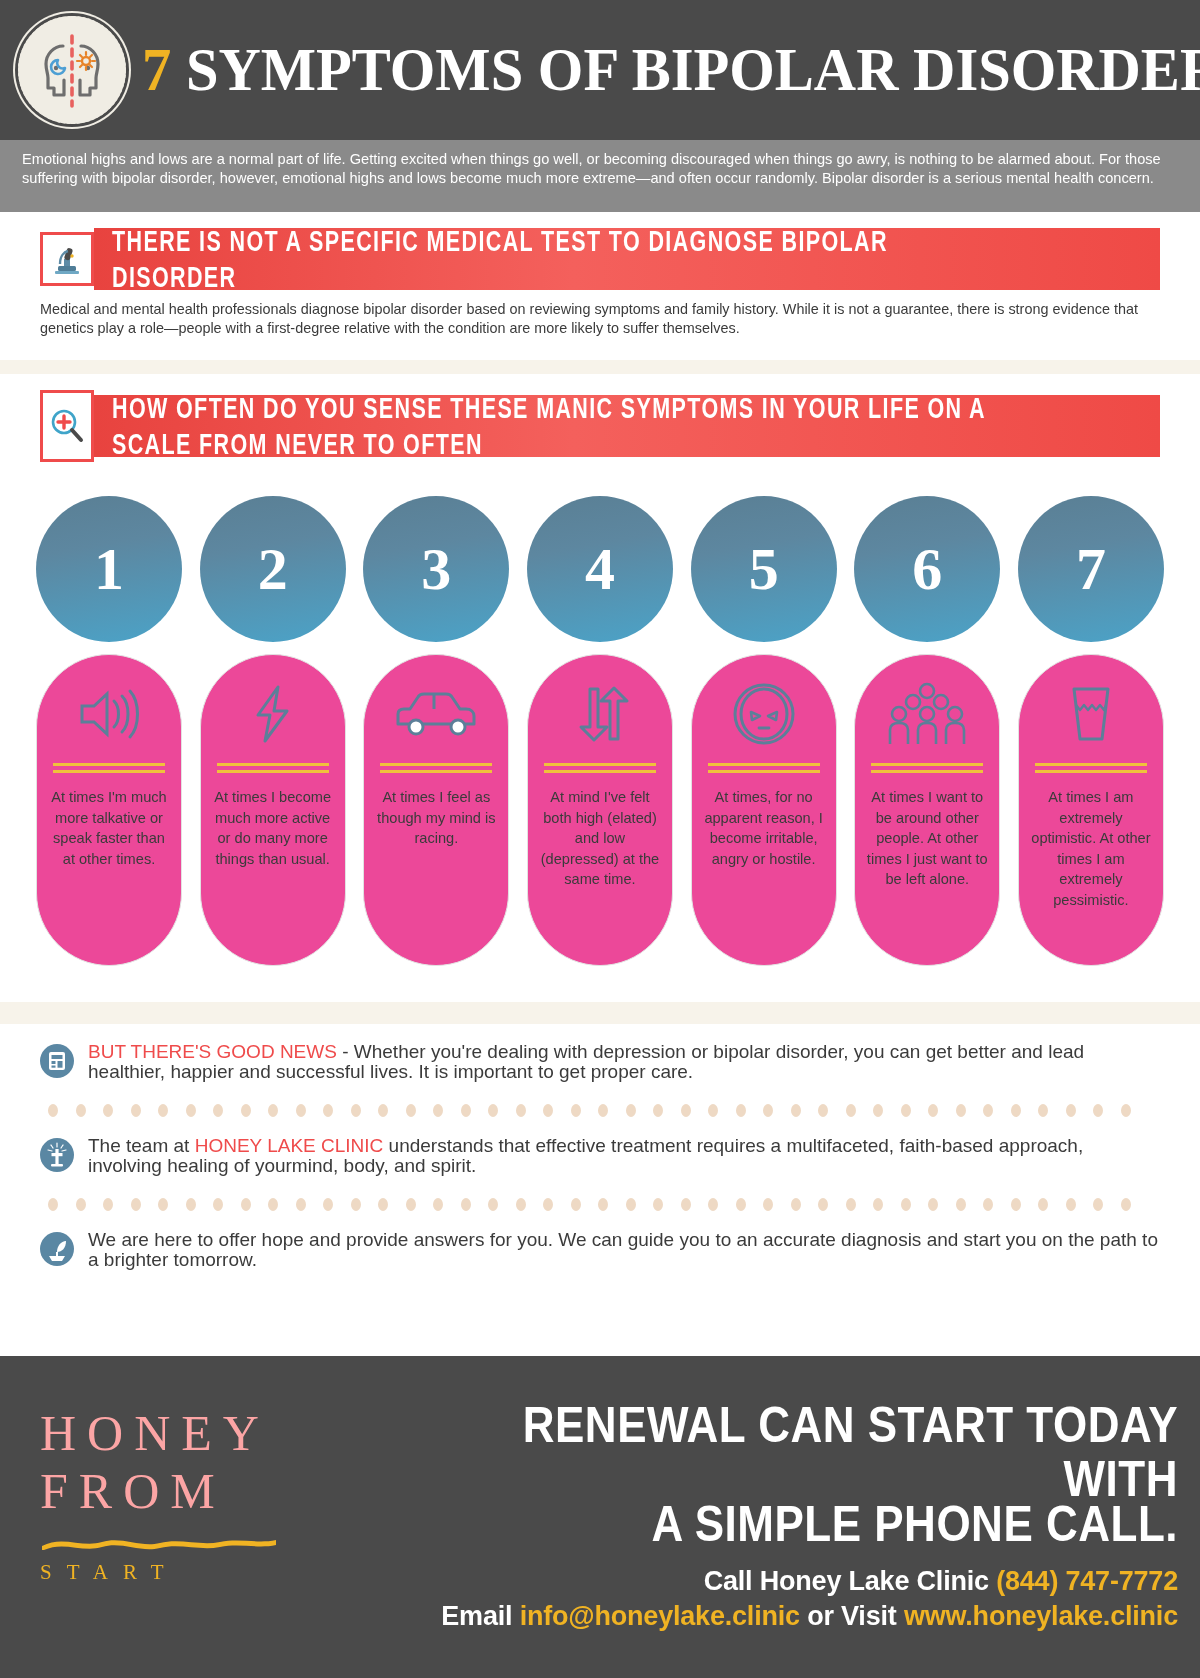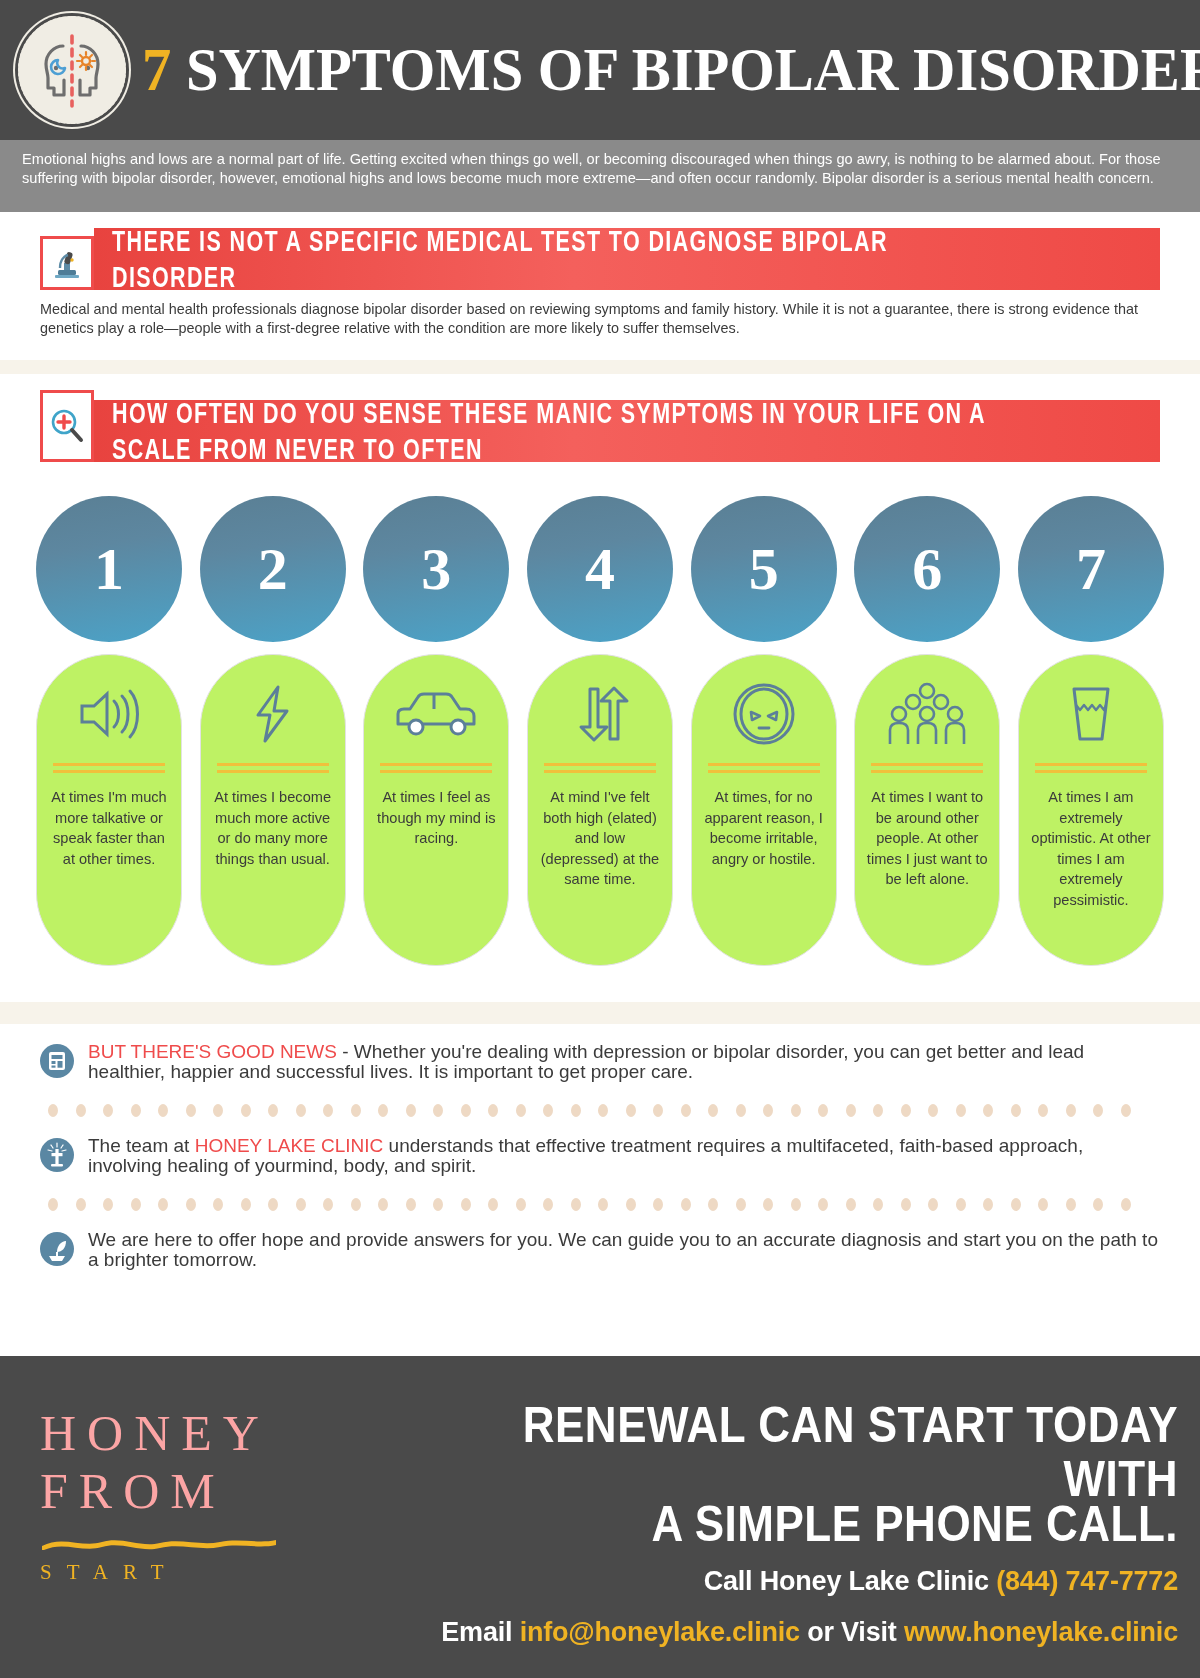--- a/index.html
+++ b/index.html
@@ -47,21 +47,21 @@
     background: #8a8a8a;
     color: #ffffff;
     font-size: 14.6px;
     line-height: 19px;
     padding: 10px 22px 12px 22px;
     height: 72px;
   }
 
   
   .band { padding: 0 40px; }
-  .banner-wrap { display: flex; align-items: flex-end; margin-top: 16px; }
+  .banner-wrap { display: flex; align-items: center; margin-top: 16px; }
   .banner-icon {
     width: 54px; height: 54px;
     background: #ffffff;
     border: 3px solid #ef4b4b;
     flex: 0 0 auto;
     display: flex; align-items: center; justify-content: center;
     position: relative; z-index: 2;
   }
   .banner-icon.tall { height: 72px; }
   .banner-bar {
@@ -104,21 +104,21 @@
     color: #ffffff;
     font-family: "Liberation Serif", serif;
     font-size: 60px;
     font-weight: bold;
   }
   .pill {
     width: 146px;
     margin-top: 12px;
     border: 1px solid #e2e2e2;
     border-radius: 73px;
-    background: #bef264;
+    background: #ec4899;
     padding: 22px 8px 20px 8px;
     display: flex; flex-direction: column; align-items: center;
     min-height: 312px;
   }
   .pill .ico { height: 74px; display:flex; align-items:center; justify-content:center; }
   .rule { width: 112px; margin: 12px 0 14px 0; }
   .rule div { height: 3px; background: #f0c13c; }
   .rule div:last-child { margin-top: 4px; }
   .pill p {
     font-size: 14.6px;
@@ -169,21 +169,21 @@
     letter-spacing: 0.5px;
   }
   .cta h2 span { display:block; transform: scaleY(1.12); transform-origin: right center;}
   .cta .line {
     color: #fff;
     font-size: 27px;
     font-weight: bold;
     margin-top: 18px;
     letter-spacing: -0.2px;
   }
-  .cta .line.l2 { margin-top: 20px; }
+  .cta .line.l2 { margin-top: 4px; }
   .cta .yellow { color: #f0b323; }
 </style>
 </head>
 <body>
 
 <div class="page">
 
   <div class="header">
     <div class="brain-badge">
       <svg width="108" height="108" viewBox="0 0 108 108">

